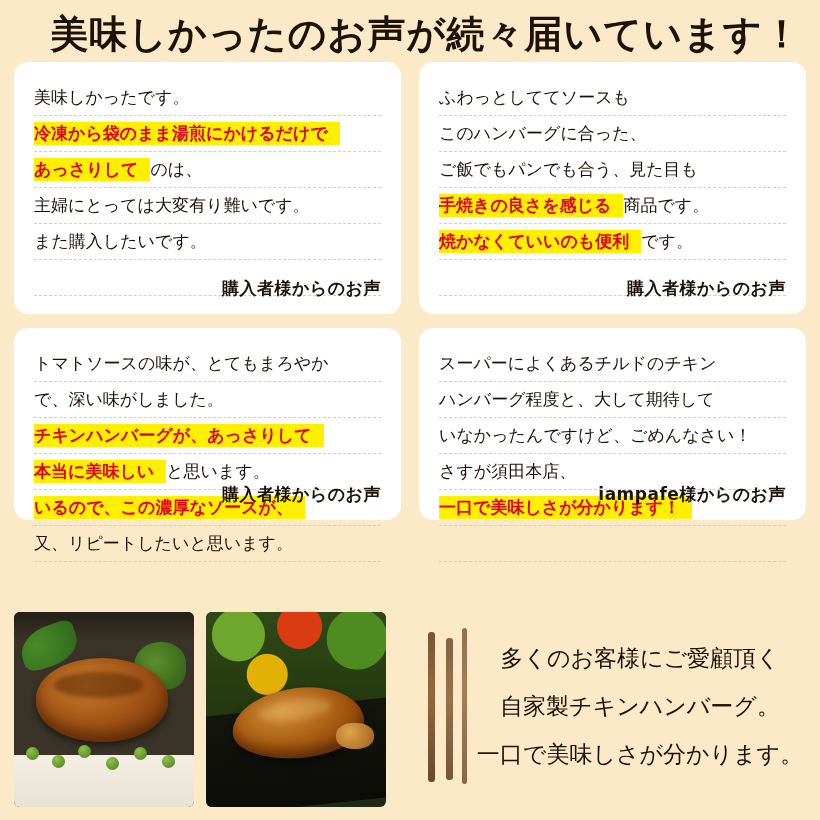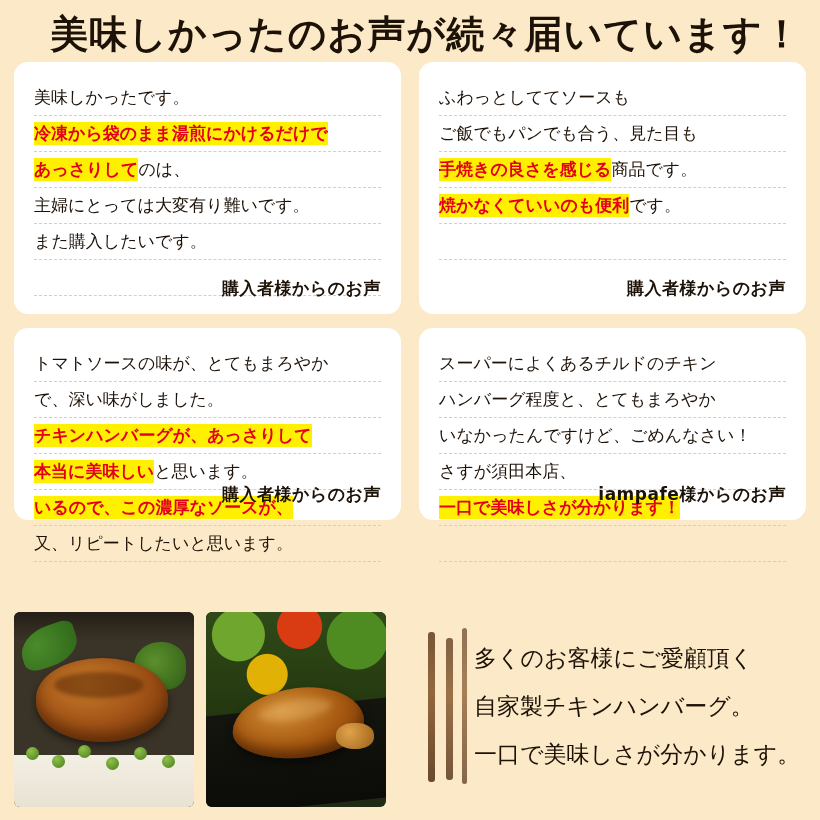--- a/index.html
+++ b/index.html
@@ -63,21 +63,21 @@
     line-height: 35px;
     height: 35px;
     color: #1d1208;
     border-bottom: 1px dashed #cfcfcf;
     white-space: nowrap;
     letter-spacing: 0px;
     font-family: "DejaVu Sans", sans-serif;
   }
   .line .hl {
     background: #fff000;
-    padding: 1px 0 2px 0;
+    padding: 1px 12px 2px 0;
     box-decoration-break: clone;
     -webkit-box-decoration-break: clone;
   }
   .line .hl.red {
     color: #e2001a;
     font-weight: bold;
   }
 
   .signature {
     position: absolute;
@@ -184,20 +184,21 @@
     background: radial-gradient(circle at 35% 35%, #e0a24a, #9a6118);
     border-radius: 45%;
   }
 
   
   .bottom-text {
     flex: 1;
     position: relative;
     padding-left: 32px;
     padding-top: 22px;
+    text-align: center;
   }
   .brush {
     position: absolute;
     left: 42px;
     top: 20px;
     width: 7px;
     height: 150px;
     background: linear-gradient(180deg,#6b4a2a,#8a5c31 40%,#5d3c20);
     border-radius: 3px;
     opacity: .92;
@@ -230,20 +231,21 @@
         <div class="line"><span>主婦にとっては大変有り難いです。</span></div>
         <div class="line"><span>また購入したいです。</span></div>
         <div class="line">&nbsp;</div>
       </div>
     <div class="signature">購入者様からのお声</div>
   </div>
 
   <div class="card tall">
     <div class="lines">
         <div class="line"><span>ふわっとしててソースも</span></div>
+        <div class="line"><span>このハンバーグに合った、</span></div>
         <div class="line"><span>ご飯でもパンでも合う、見た目も</span></div>
         <div class="line"><span class="hl red">手焼きの良さを感じる</span><span>商品です。</span></div>
         <div class="line"><span class="hl red">焼かなくていいのも便利</span><span>です。</span></div>
         <div class="line">&nbsp;</div>
       </div>
     <div class="signature">購入者様からのお声</div>
   </div>
 
   <div class="card short">
     <div class="lines">
@@ -253,21 +255,21 @@
         <div class="line"><span class="hl red">本当に美味しい</span><span>と思います。</span></div>
         <div class="line"><span class="hl red">いるので、この濃厚なソースが、</span></div>
         <div class="line"><span>又、リピートしたいと思います。</span></div>
       </div>
     <div class="signature">購入者様からのお声</div>
   </div>
 
   <div class="card short">
     <div class="lines">
         <div class="line"><span>スーパーによくあるチルドのチキン</span></div>
-        <div class="line"><span>ハンバーグ程度と、とてもまろやか</span></div>
+        <div class="line"><span>ハンバーグ程度と、大して期待して</span></div>
         <div class="line"><span>いなかったんですけど、ごめんなさい！</span></div>
         <div class="line"><span>さすが須田本店、</span></div>
         <div class="line"><span class="hl red">一口で美味しさが分かります！</span></div>
         <div class="line">&nbsp;</div>
       </div>
     <div class="signature">iampafe様からのお声</div>
   </div>
 
 </div>
 

